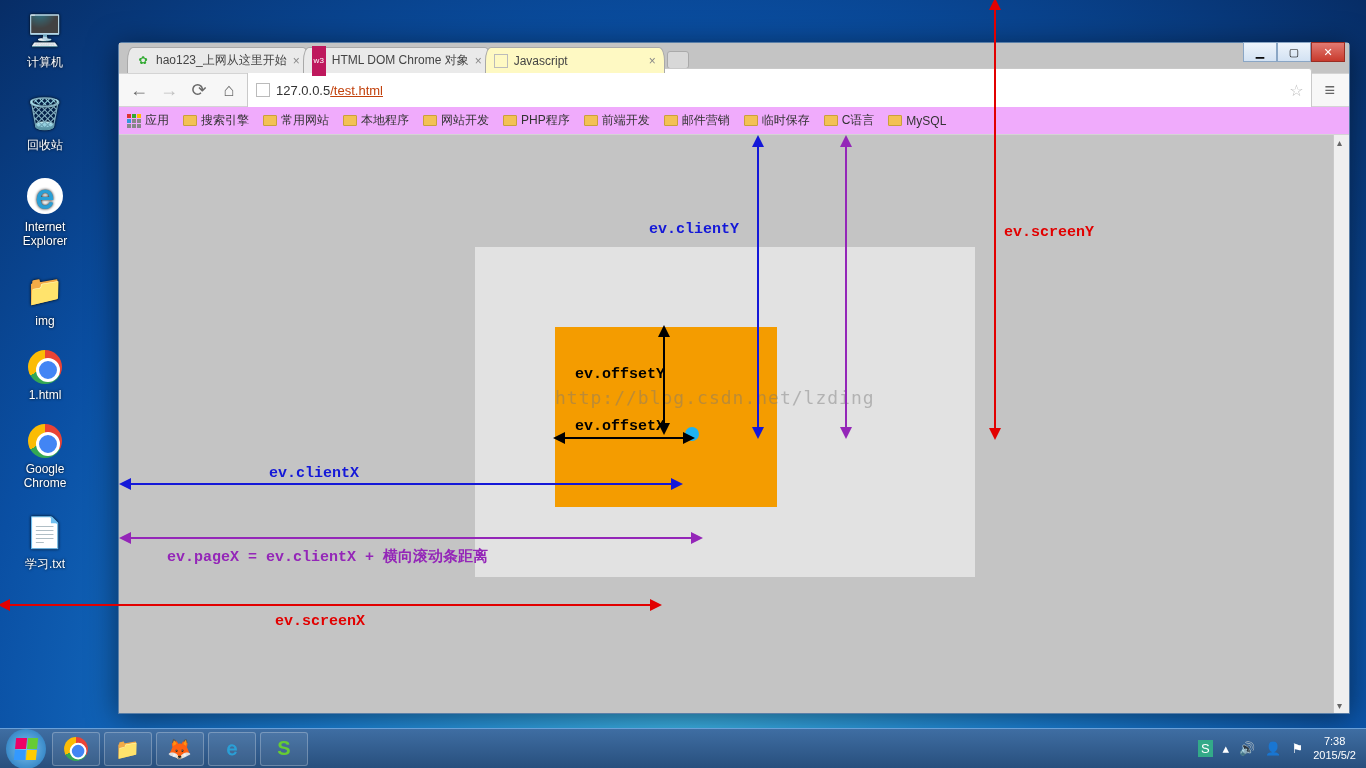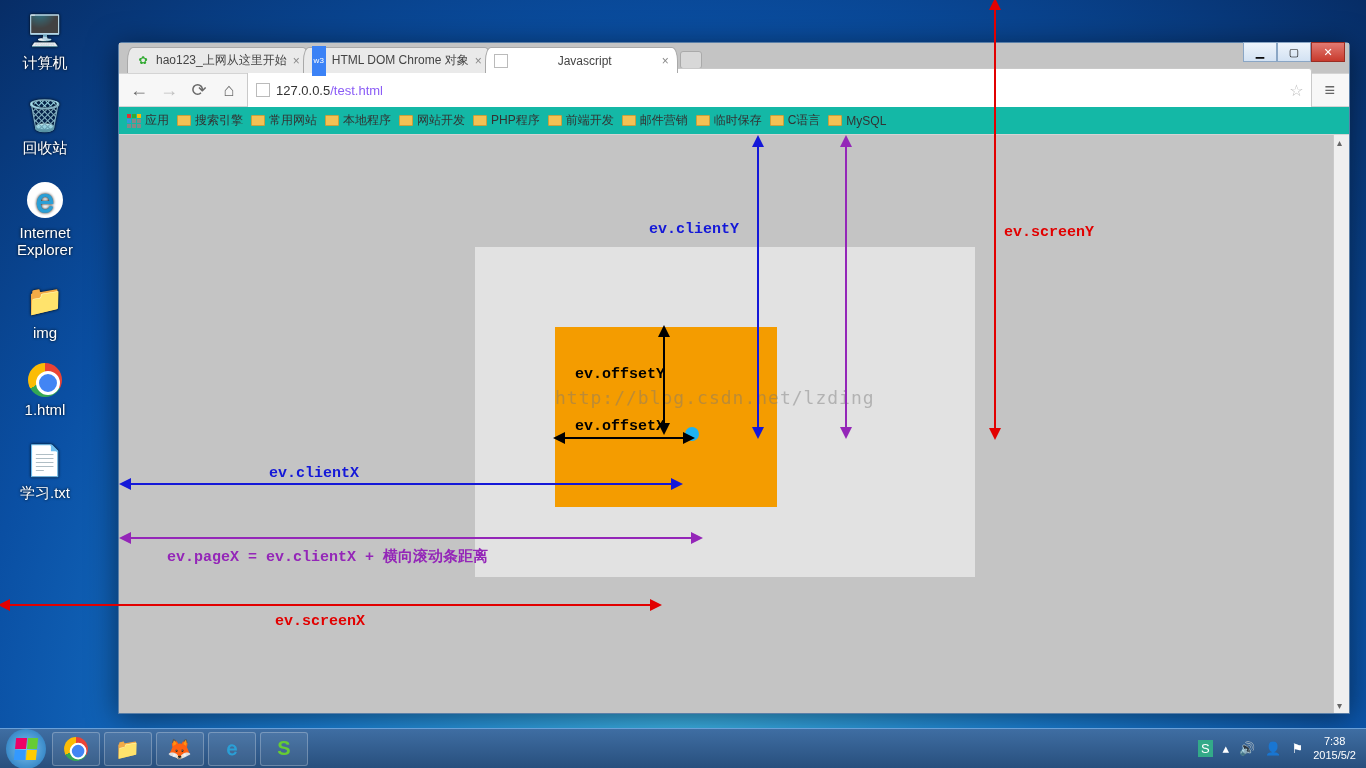--- a/index.html
+++ b/index.html
@@ -3,21 +3,21 @@
 <meta charset="utf-8">
 <style>
   * { box-sizing: border-box; margin: 0; padding: 0; }
   html, body { width: 1366px; height: 768px; overflow: hidden; font-family: "Segoe UI", Tahoma, sans-serif; }
   body {
     background: radial-gradient(circle at 50% 100%, #3fb7e8 0%, #1a7fd4 35%, #0a4fa3 70%, #072d66 100%);
     position: relative;
   }
   
   .desktop { position: absolute; top: 10px; left: 10px; width: 80px; }
-  .d-icon { width: 70px; text-align: center; color: #fff; font-size: 15px; text-shadow: 0 0 3px #000; margin-bottom: 22px; cursor: pointer; }
+  .d-icon { width: 70px; text-align: center; color: #fff; font-size: 12px; text-shadow: 0 0 3px #000; margin-bottom: 22px; cursor: pointer; }
   .d-icon .glyph { width: 40px; height: 40px; margin: 0 auto 4px; display:flex; align-items:center; justify-content:center; font-size:30px; }
   .glyph.computer::before { content:"🖥️"; }
   .glyph.bin::before { content:"🗑️"; }
   .glyph.ie::before { content:"ｅ"; color:#2a9fd6; font-weight:bold; font-size:34px; background:#fff; border-radius:50%; width:36px; height:36px; line-height:36px; }
   .glyph.folder::before { content:"📁"; }
   .glyph.chrome { border-radius:50%; background: conic-gradient(#ea4335 0 120deg,#34a853 120deg 240deg,#fbbc05 240deg 360deg); width:34px; height:34px; position:relative; }
   .glyph.chrome::after{content:"";position:absolute;top:8px;left:8px;width:18px;height:18px;border-radius:50%;background:#4285f4;border:3px solid #fff;}
   .glyph.txt::before { content:"📄"; }
 
   
@@ -34,37 +34,37 @@
   .win-btn.close{ background:linear-gradient(#e27a72,#c83a2d); color:#fff; border-color:#9a2d23;}
   .win-btn.close::before{content:"✕";}
 
   .tabstrip { height:30px; background:#c4c4c4; display:flex; align-items:flex-end; padding-left:8px; gap:-6px;}
   .tab {
     height:26px; min-width:180px; background:#eaeaea; border:1px solid #a9a9a9; border-bottom:none;
     border-radius: 6px 6px 0 0 / 14px 14px 0 0; display:flex; align-items:center; padding:0 8px;
     font-size:12px; color:#444; margin-right:-6px; position:relative; cursor:pointer;
   }
   .tab .favicon{ width:14px; height:14px; margin-right:6px; display:inline-flex; align-items:center; justify-content:center; font-size:11px;}
-  .tab.active { background:#ffffff; z-index:2;gap:44px; }
+  .tab.active { background:#fef9c3; z-index:2; }
   .tab .close-x { margin-left:auto; color:#888; font-size:12px; padding-left:6px;}
   .newtab { width:22px; height:18px; background:#d8d8d8; border:1px solid #aaa; border-radius:3px; margin-left:8px; margin-bottom:4px; cursor:pointer;}
 
   .toolbar { height:34px; background:#f7f7f7; border-top:1px solid #d4d4d4; border-bottom:1px solid #d4d4d4; display:flex; align-items:center; padding:0 8px; gap:6px;}
   .nav-btn { width:24px; height:24px; color:#6a6a6a; font-size:18px; display:flex; align-items:center; justify-content:center; cursor:default;}
   .nav-btn.back::before{content:"←";}
   .nav-btn.fwd{color:#bfbfbf;} .nav-btn.fwd::before{content:"→";}
   .nav-btn.reload::before{content:"⟳";}
   .nav-btn.home::before{content:"⌂";}
   .omnibox { flex:1; height:44px; border:1px solid #c9c9c9; border-radius:3px; background:#fff; display:flex; align-items:center; padding:0 8px; font-size:13px; color:#333;}
   .omnibox .page-icon{ width:14px; height:14px; border:1px solid #bbb; margin-right:6px;}
-  .omnibox .addr-rest{color:#8b5cf6;}
+  .omnibox .addr-rest{color:#c2410c;text-decoration:underline;}
   .star{color:#bbb; margin-left:6px; font-size:16px; cursor:pointer;}
   .menu{ font-size:18px; color:#666; padding:0 6px; cursor:pointer;}
 
-  .bookbar { height:28px; background:#14b8a6; border-bottom:1px solid #d4d4d4; display:flex; align-items:center; padding:0 8px; gap:8px; font-size:12px; color:#333;}
+  .bookbar { height:28px; background:#f0abfc; border-bottom:1px solid #d4d4d4; display:flex; align-items:center; padding:0 8px; gap:14px; font-size:12px; color:#333;}
   .bk { display:flex; align-items:center; gap:4px; cursor:pointer;}
   .bk .f{ width:14px; height:11px; background:#f3c154; border:1px solid #caa03b; border-radius:1px;}
   .apps-ico{width:14px;height:14px;display:grid;grid-template-columns:repeat(3,1fr);grid-template-rows:repeat(3,1fr);gap:1px;}
   .apps-ico span{background:#888;}
   .apps-ico span:nth-child(1){background:#d33;}
   .apps-ico span:nth-child(2){background:#3a3;}
   .apps-ico span:nth-child(3){background:#fb0;}
   .apps-ico span:nth-child(4){background:#39d;}
 
   .viewport { flex:1; position:relative; background:#c4c4c4; overflow:hidden;}
@@ -113,38 +113,40 @@
 </head>
 <body>
 
 <div class="desktop">
   <div class="d-icon"><div class="glyph computer"></div><span>计算机</span></div>
   <div class="d-icon"><div class="glyph bin"></div><span>回收站</span></div>
   <div class="d-icon"><div class="glyph ie"></div><span style="white-space:pre-line;">Internet
 Explorer</span></div>
   <div class="d-icon"><div class="glyph folder"></div><span>img</span></div>
   <div class="d-icon"><div class="glyph chrome"></div><span>1.html</span></div>
+  <div class="d-icon"><div class="glyph chrome"></div><span style="white-space:pre-line;">Google
+Chrome</span></div>
   <div class="d-icon"><div class="glyph txt"></div><span>学习.txt</span></div>
 </div>
 
 <div class="window">
   <div class="win-controls">
     <div class="win-btn min"></div>
     <div class="win-btn max"></div>
     <div class="win-btn close"></div>
   </div>
 
   <div class="tabstrip">
     <div class="tab">
       <span class="favicon" style="color:#3a3;">✿</span>
       <span>hao123_上网从这里开始</span>
       <span class="close-x">×</span>
     </div>
     <div class="tab">
-      <span class="favicon" style="background:#3b82f6;color:#fff;font-size:8px;padding:15px 1px;">w3</span>
+      <span class="favicon" style="background:#be185d;color:#fff;font-size:8px;padding:15px 1px;">w3</span>
       <span>HTML DOM Chrome 对象</span>
       <span class="close-x">×</span>
     </div>
     <div class="tab active">
       <span class="favicon" style="border:1px solid #bbb;"></span>
       <span>Javascript</span>
       <span class="close-x">×</span>
     </div>
     <div class="newtab"></div>
   </div>

